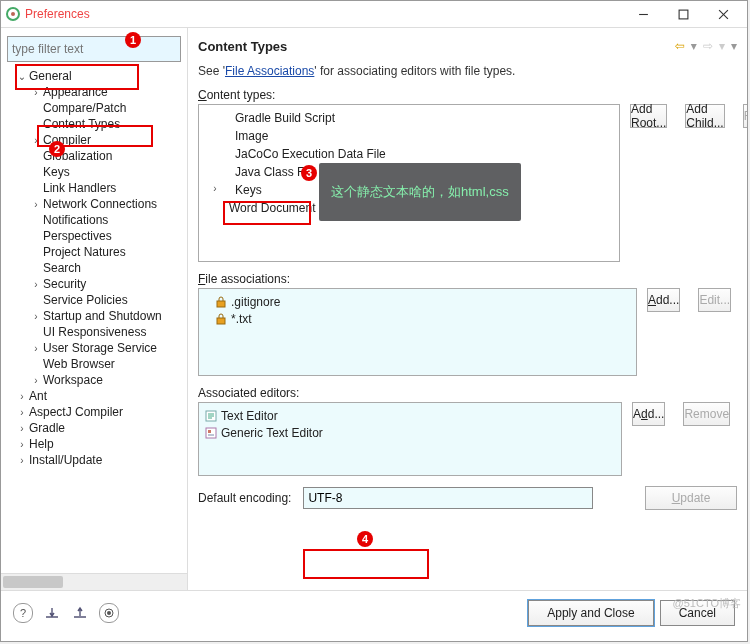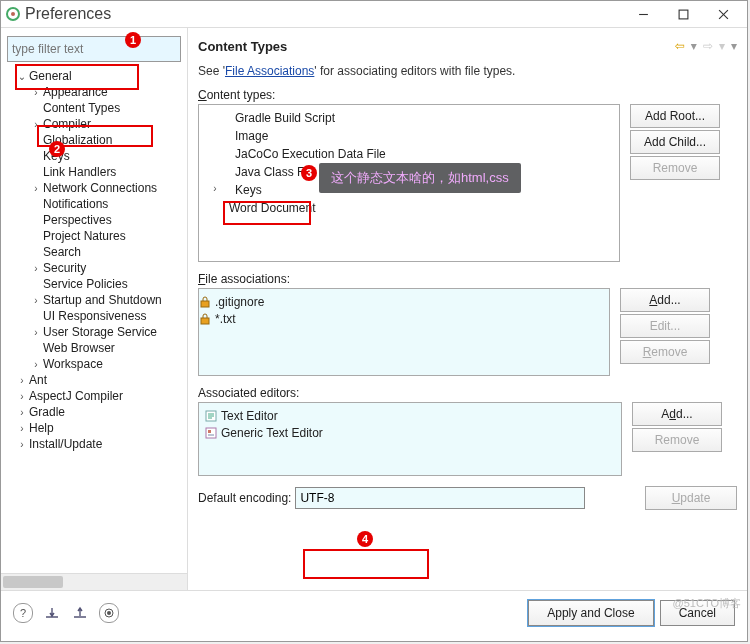--- a/index.html
+++ b/index.html
@@ -1,19 +1,19 @@
 <!DOCTYPE html>
 <html><head>
 <meta charset="utf-8">
 <style>
 html,body{margin:0;padding:0;font-family:"Segoe UI",Tahoma,sans-serif;font-size:12px;color:#222;background:#f0f0f0}
 .window{width:746px;height:640px;background:#fff;border:1px solid #999;position:relative;overflow:hidden}
 .titlebar{height:26px;display:flex;align-items:center;border-bottom:1px solid #ddd;background:#fff;padding:0 4px}
 .titlebar .t-icon{width:16px;height:16px;display:flex;align-items:center;justify-content:center;margin-right:4px}
-.titlebar .title{flex:1;font-size:16px;color:#404040}
+.titlebar .title{flex:1;font-size:12px;color:#ef4444}
 .winbtns{display:flex}
 .winbtn{width:40px;height:26px;display:flex;align-items:center;justify-content:center;color:#333}
 .winbtn svg{width:11px;height:11px}
 .body{display:flex;height:562px}
 .sidebar{width:186px;border-right:1px solid #ddd;display:flex;flex-direction:column}
 .filter{height:20px;border:1px solid #999;margin:8px 6px 6px 6px;background:#e6f7ff;font-size:12px;padding:2px 4px;color:#888}
 .tree{flex:1;overflow:hidden;padding:0 0 0 2px}
 .tree-row{display:flex;align-items:center;height:16px;padding:0 2px;white-space:nowrap}
 .tree-row.l1{padding-left:14px}.tree-row.l2{padding-left:28px}
 .tree-row .arrow{width:10px;text-align:center;color:#555;font-size:10px;display:inline-block}
@@ -26,36 +26,36 @@
 .navbtns{display:flex;gap:6px;align-items:center;color:#caa}
 .see{margin:6px 0 8px 0;color:#333}
 .see a{color:#1a4aa8;text-decoration:underline}
 .section-label{margin:2px 0 2px 0}
 .section-label .u{text-decoration:underline}
 .panel{display:flex;gap:10px;align-items:flex-start;margin-bottom:8px}
 .listbox{border:1px solid #aaa;background:#fff;flex:1;max-width:410px}
 .ct-list{height:150px;padding:6px 0 0 10px}
 .ct-row{height:18px;display:flex;align-items:flex-start}
 .ct-row .arrow{width:12px;color:#555;font-size:10px;text-align:center}
-.fa-list{height:78px;background:#ecfbfd;padding:4px 0}
+.fa-list{height:78px;background:#ecfbfd;padding:4px 16px}
 .fa-row{height:17px;display:flex;align-items:center;gap:4px}
 .ae-list{height:64px;background:#ecfbfd;padding:4px 6px}
-.btncol{display:flex;flex-direction:column;gap:2px;width:90px}
+.btncol{display:flex;flex-direction:row;gap:18px;width:90px}
 .btn{border:1px solid #aaa;background:linear-gradient(#fdfdfd,#efefef);height:22px;display:flex;align-items:center;justify-content:center;font-size:12px;color:#222}
 .btn.disabled{color:#aaa}
-.enc-row{display:flex;align-items:center;gap:4px;margin-top:2px}
+.enc-row{display:flex;align-items:center;gap:12px;margin-top:2px}
 .enc-input{border:1px solid #888;background:#ecfbfd;height:20px;width:280px;padding:0 4px;font-size:12px;font-family:inherit}
 .footer{height:44px;border-top:1px solid #ddd;display:flex;align-items:center;padding:0 12px;gap:6px}
 .footer .ficon{width:18px;height:18px;border:1px solid #999;border-radius:9px;display:flex;align-items:center;justify-content:center;color:#555;font-size:11px;margin-right:4px}
 .footer .spacer{flex:1}
 .fbtn{border:1px solid #888;background:linear-gradient(#fdfdfd,#efefef);height:24px;padding:0 18px;display:flex;align-items:center;font-size:12px}
 .fbtn.primary{box-shadow:0 0 0 1px #5fa2dd}
 .redbox{position:absolute;border:2px solid #e60000;pointer-events:none}
 .numcircle{position:absolute;width:16px;height:16px;border-radius:8px;background:#e60000;color:#fff;font-size:11px;font-weight:bold;display:flex;align-items:center;justify-content:center;pointer-events:none}
-.tooltip{position:absolute;background:#5f6062;color:#f0abfc;padding:6px 12px;font-size:13px;pointer-events:none;border-radius:2px}
+.tooltip{position:absolute;background:#5f6062;color:#86efac;padding:20px 12px;font-size:13px;pointer-events:none;border-radius:2px}
 .watermark{position:absolute;right:6px;bottom:30px;color:#bbb;font-size:11px;pointer-events:none}
 .lock-icon{width:12px;height:12px}
 .doc-icon{width:12px;height:12px}
 </style>
 </head>
 <body>
 
 <div class="window">
   <div class="titlebar">
     <span class="t-icon">
@@ -92,20 +92,24 @@
           <div class="tree-row l1">
             <span class="arrow">⌄</span>
             <span class="lbl">General</span>
           </div>
           <div class="tree-row l2">
             <span class="arrow">›</span>
             <span class="lbl">Appearance</span>
           </div>
           <div class="tree-row l2">
             <span class="arrow"></span>
+            <span class="lbl">Compare/Patch</span>
+          </div>
+          <div class="tree-row l2">
+            <span class="arrow"></span>
             <span class="lbl">Content Types</span>
           </div>
           <div class="tree-row l2">
             <span class="arrow">›</span>
             <span class="lbl">Compiler</span>
           </div>
           <div class="tree-row l2">
             <span class="arrow"></span>
             <span class="lbl">Globalization</span>
           </div>

